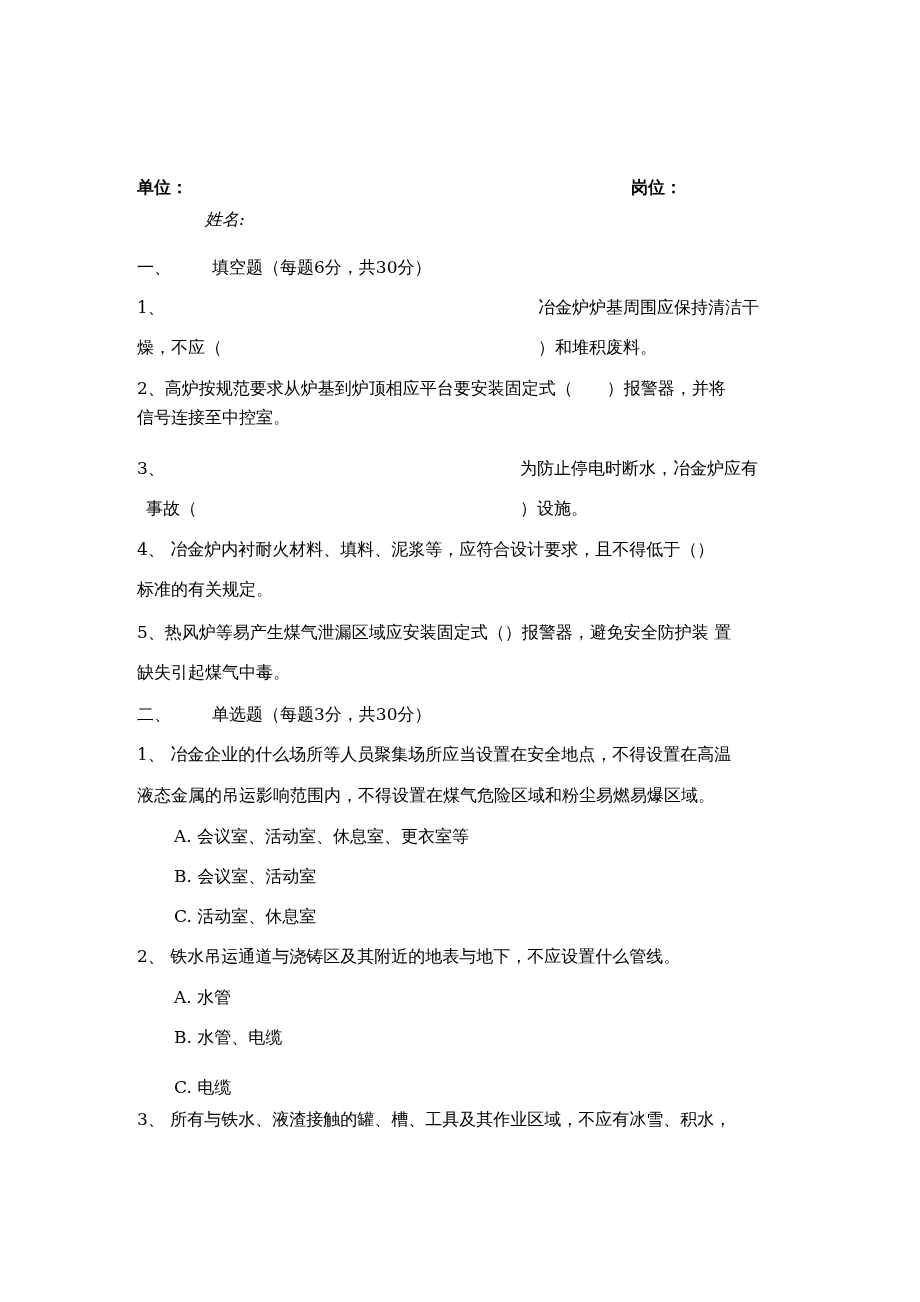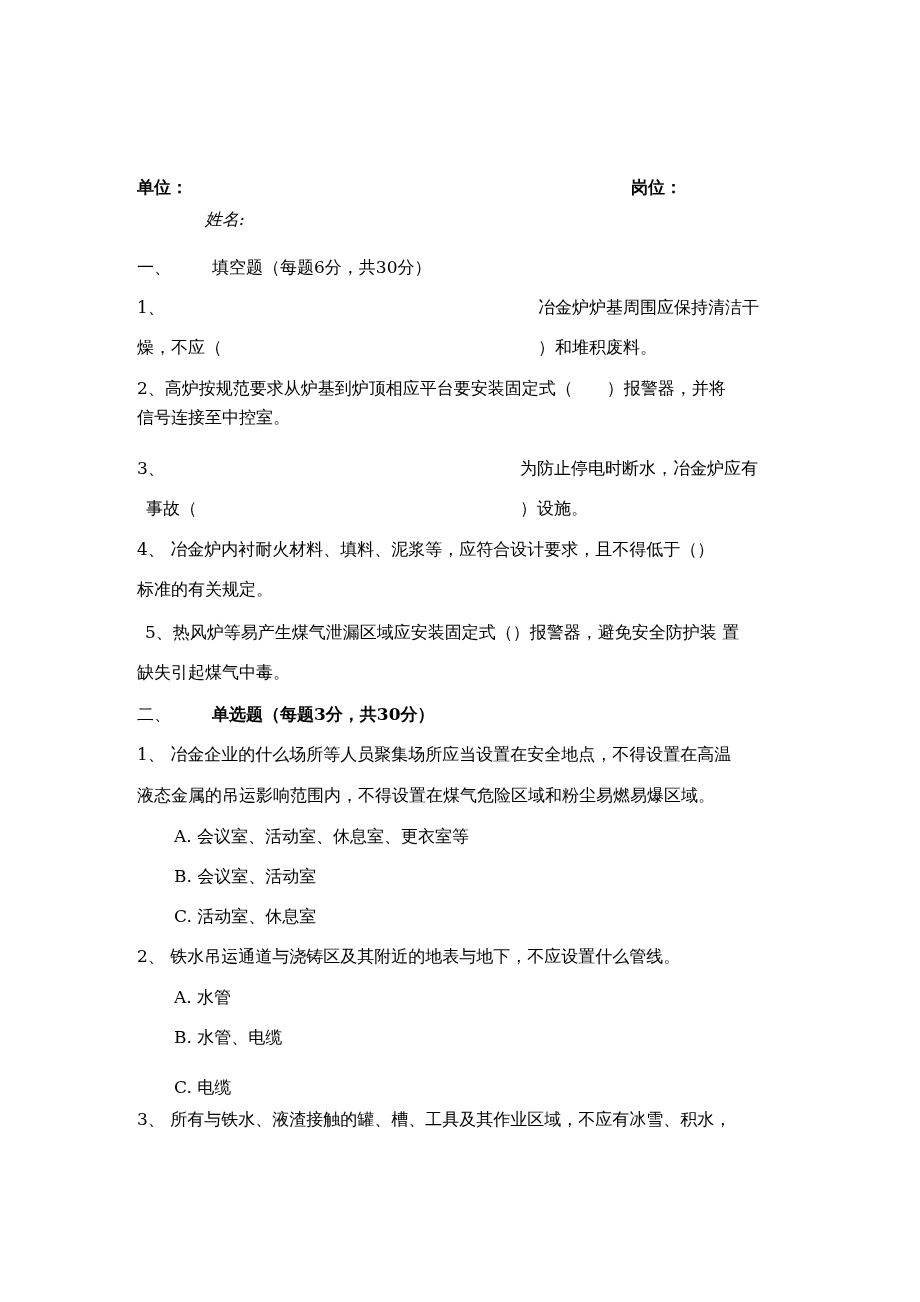--- a/index.html
+++ b/index.html
@@ -32,25 +32,25 @@
   <span class="line" style="left:137px;top:406px;">信号连接至中控室。</span>
 
   <span class="line" style="left:137px;top:457px;">3、</span>
   <span class="line" style="left:520px;top:457px;">为防止停电时断水，冶金炉应有</span>
   <span class="line" style="left:137px;top:497px;margin-left:9px;">事故（</span>
   <span class="line" style="left:520px;top:497px;">）设施。</span>
 
   <span class="line" style="left:137px;top:538px;">4、 冶金炉内衬耐火材料、填料、泥浆等，应符合设计要求，且不得低于（）</span>
   <span class="line" style="left:137px;top:578px;">标准的有关规定。</span>
 
-  <span class="line" style="left:137px;top:621px;margin-left:8px;">5、热风炉等易产生煤气泄漏区域应安装固定式（）报警器，避免安全防护装 置</span>
+  <span class="line" style="left:137px;top:621px;">5、热风炉等易产生煤气泄漏区域应安装固定式（）报警器，避免安全防护装 置</span>
   <span class="line" style="left:137px;top:661px;">缺失引起煤气中毒。</span>
 
   <span class="line" style="left:137px;top:703px;">二、</span>
-  <span class="line" style="left:212px;top:703px;font-weight:bold;">单选题（每题3分，共30分）</span>
+  <span class="line" style="left:212px;top:703px;">单选题（每题3分，共30分）</span>
 
   <span class="line" style="left:137px;top:743px;">1、 冶金企业的什么场所等人员聚集场所应当设置在安全地点，不得设置在高温</span>
   <span class="line" style="left:137px;top:784px;">液态金属的吊运影响范围内，不得设置在煤气危险区域和粉尘易燃易爆区域。</span>
   <span class="line" style="left:174px;top:825px;">A. 会议室、活动室、休息室、更衣室等</span>
   <span class="line" style="left:174px;top:865px;">B. 会议室、活动室</span>
   <span class="line" style="left:174px;top:905px;">C. 活动室、休息室</span>
 
   <span class="line" style="left:137px;top:945px;">2、 铁水吊运通道与浇铸区及其附近的地表与地下，不应设置什么管线。</span>
   <span class="line" style="left:174px;top:986px;">A. 水管</span>
   <span class="line" style="left:174px;top:1026px;">B. 水管、电缆</span>

